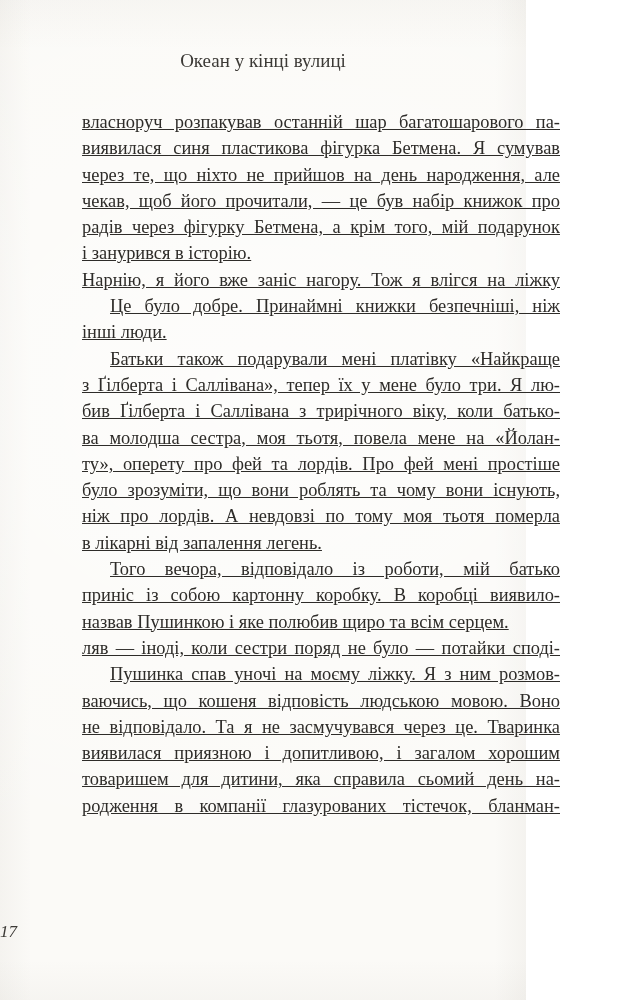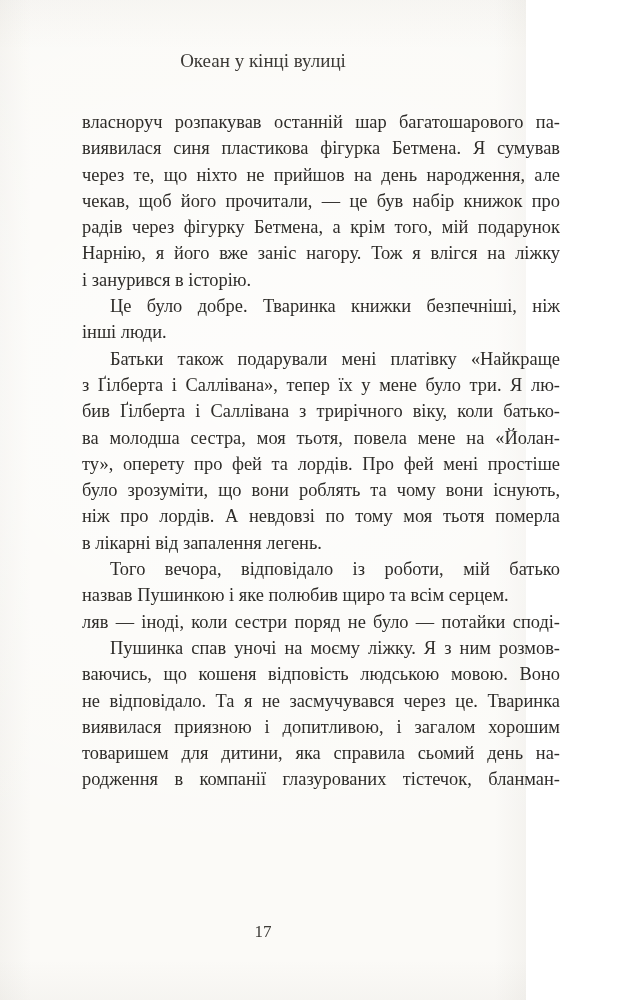--- a/index.html
+++ b/index.html
@@ -40,65 +40,68 @@
   }
   .line {
     height: 26.3px;
     line-height: 26.3px;
     font-size: 18.4px;
     text-align: justify;
     text-align-last: justify;
     white-space: normal;
     overflow: hidden;
     color: #2e2c29;
+    text-decoration: underline;
   }
   .line.last {
     text-align-last: left;
   }
   .line.indent {
     text-indent: 28px;
   }
   .page-footer {
     position: absolute;
     top: 922px;
     left: 0;
     width: 100%;
-    text-align: center;
+    text-align: left;
     font-size: 17px;
     color: #3c3a36;
+    font-style: italic;
   }
 </style>
 </head>
 <body>
 
 <div class="page">
 
   <div class="running-header">
     <span>Океан у кінці вулиці</span>
   </div>
 
   <div class="text-block" id="text-block">
       <div class="line">власноруч розпакував останній шар багатошарового па-</div>
       <div class="line">виявилася синя пластикова фігурка Бетмена. Я сумував</div>
       <div class="line">через те, що ніхто не прийшов на день народження, але</div>
       <div class="line">чекав, щоб його прочитали, — це був набір книжок про</div>
       <div class="line">радів через фігурку Бетмена, а крім того, мій подарунок</div>
+      <div class="line last">і занурився в історію.</div>
       <div class="line">Нарнію, я його вже заніс нагору. Тож я влігся на ліжку</div>
-      <div class="line last">і занурився в історію.</div>
-      <div class="line indent">Це було добре. Тваринка книжки безпечніші, ніж</div>
+      <div class="line indent">Це було добре. Принаймні книжки безпечніші, ніж</div>
       <div class="line last">інші люди.</div>
       <div class="line indent">Батьки також подарували мені платівку «Найкраще</div>
       <div class="line">з Ґілберта і Саллівана», тепер їх у мене було три. Я лю-</div>
       <div class="line">бив Ґілберта і Саллівана з трирічного віку, коли батько-</div>
       <div class="line">ва молодша сестра, моя тьотя, повела мене на «Йолан-</div>
       <div class="line">ту», оперету про фей та лордів. Про фей мені простіше</div>
       <div class="line">було зрозуміти, що вони роблять та чому вони існують,</div>
       <div class="line">ніж про лордів. А невдовзі по тому моя тьотя померла</div>
       <div class="line last">в лікарні від запалення легень.</div>
       <div class="line indent">Того вечора, відповідало із роботи, мій батько</div>
+      <div class="line">приніс із собою картонну коробку. В коробці виявило-</div>
       <div class="line last">назвав Пушинкою і яке полюбив щиро та всім серцем.</div>
       <div class="line">ляв — іноді, коли сестри поряд не було — потайки споді-</div>
       <div class="line indent">Пушинка спав уночі на моєму ліжку. Я з ним розмов-</div>
       <div class="line">ваючись, що кошеня відповість людською мовою. Воно</div>
       <div class="line">не відповідало. Та я не засмучувався через це. Тваринка</div>
       <div class="line">виявилася приязною і допитливою, і загалом хорошим</div>
       <div class="line">товаришем для дитини, яка справила сьомий день на-</div>
       <div class="line">родження в компанії глазурованих тістечок, бланман-</div>
     </div>
 

